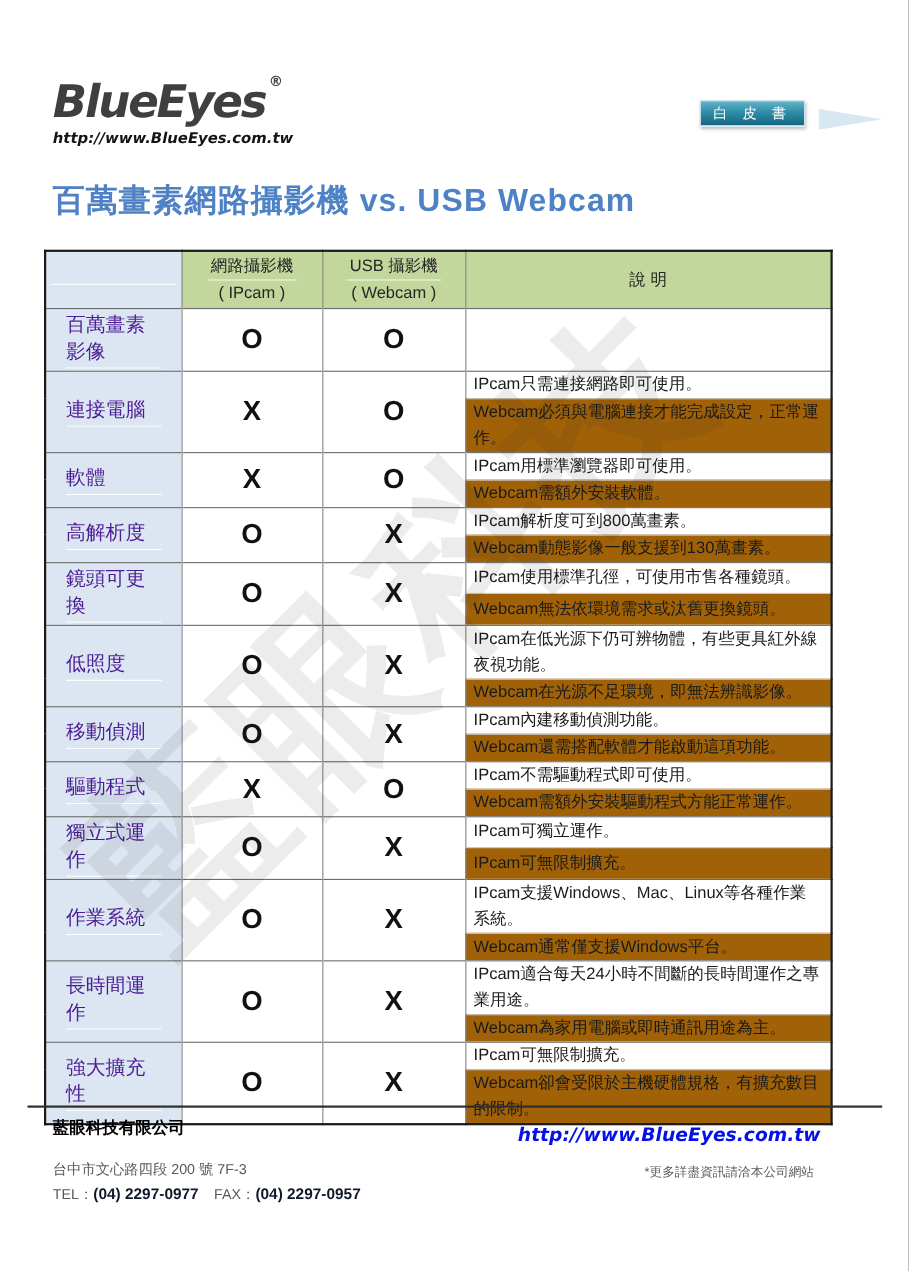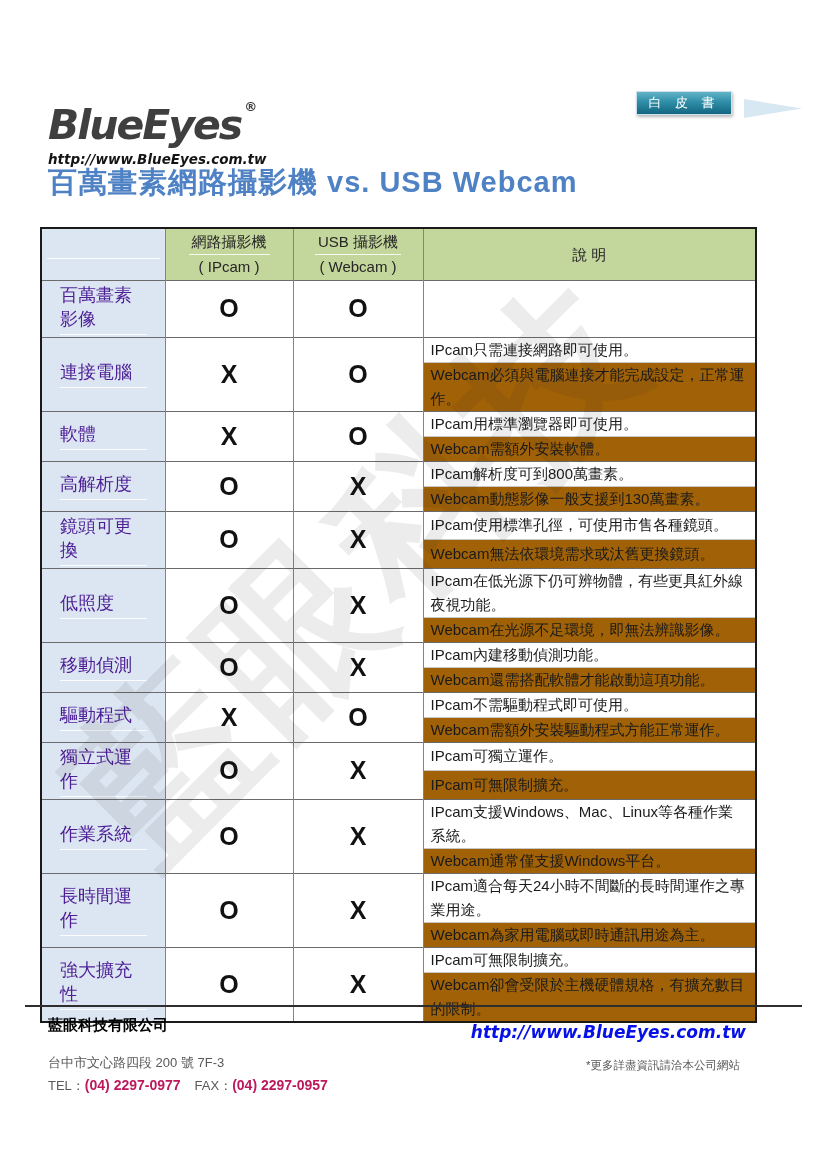--- a/index.html
+++ b/index.html
@@ -7,21 +7,21 @@
   body { font-family:"Liberation Sans", sans-serif; }
   .page {
     position:relative; width:826px; height:1169px; background:#fff;
     margin:0 auto; overflow:hidden;
   }
 
   
   .logo-block { position:absolute; left:48px; top:68px; }
   .logo-text {
     font-family:"DejaVu Sans", sans-serif; font-style:italic; font-weight:800;
-    font-size:41px; color:#3f3f3f; letter-spacing:-2px; line-height:1;margin-top:32px;
+    font-size:41px; color:#3f3f3f; letter-spacing:-2px; line-height:1;
   }
   .logo-reg { font-size:13px; vertical-align:28px; letter-spacing:0; margin-left:3px; }
   .logo-url {
     font-family:"DejaVu Sans", sans-serif; font-style:italic; font-weight:700;
     font-size:13.5px; color:#141414; margin-top:5px; letter-spacing:0;
   }
 
   
   .pennant {
     position:absolute; left:744px; top:99px; width:58px; height:19px; z-index:1;
@@ -84,21 +84,21 @@
   
   .footer-line { position:absolute; left:25px; top:1005px; width:777px; border-top:2px solid #2e2e2e; }
   .footer-company { position:absolute; left:48px; top:1016px; font-size:15px; font-weight:700; color:#000; }
   .footer-url {
     position:absolute; right:80px; top:1022px;
     font-family:"DejaVu Sans", sans-serif; font-style:italic; font-weight:700;
     font-size:17px; color:#0611e8; text-decoration:none;
   }
   .footer-address { position:absolute; left:48px; top:1054px; font-size:13px; color:#595959; }
   .footer-telfax { position:absolute; left:48px; top:1077px; font-size:13px; color:#595959; }
-  .footer-telfax .num { color:#be185d; font-weight:700; font-size:14px;margin-top:37px; }
+  .footer-telfax .num { color:#0f172a; font-weight:700; font-size:14px;margin-top:37px; }
   .footer-telfax .gap { display:inline-block; width:14px; }
   .footer-note { position:absolute; right:86px; top:1058px; font-size:11.5px; color:#595959; }
 </style>
 </head>
 <body>
 
 <div class="page">
 
   <div class="logo-block">
     <div class="logo-text"><span>BlueEyes</span><span class="logo-reg">®</span></div>

